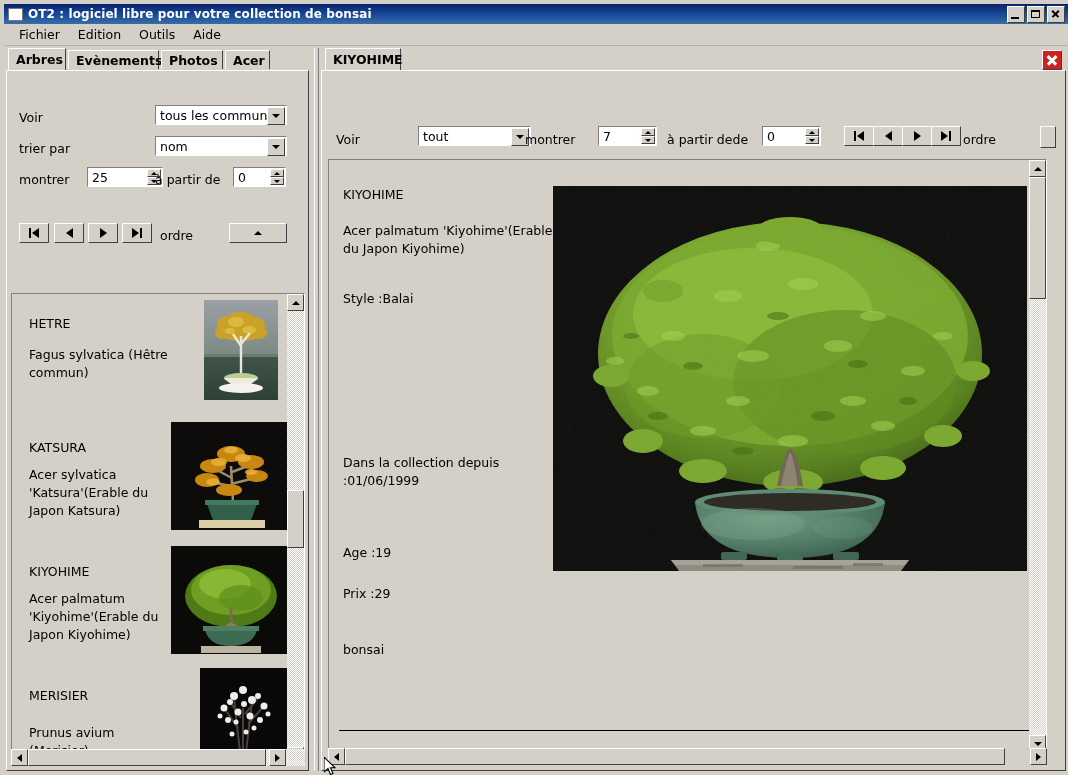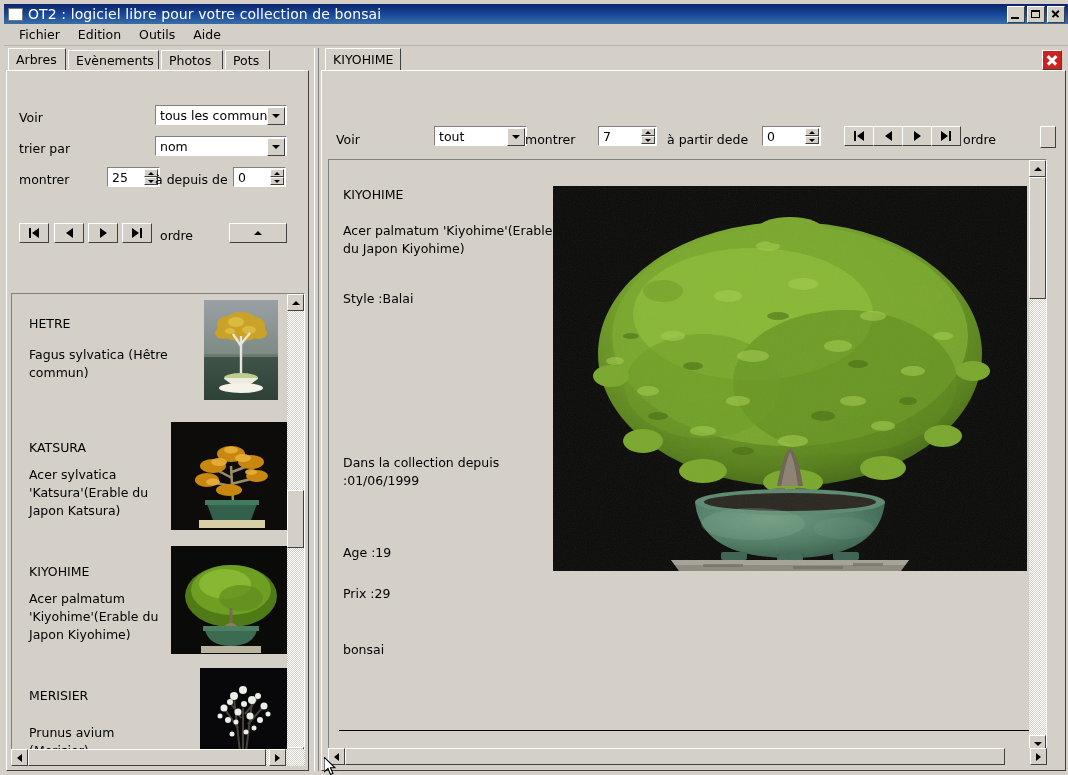--- a/index.html
+++ b/index.html
@@ -11,21 +11,21 @@
     -webkit-font-smoothing:none;
   }
   #app{position:relative;width:1068px;height:775px;box-sizing:border-box;
        border:2px solid #d4d0c8;background:#d4d0c8;}
 
   
   .titlebar{position:absolute;left:2px;top:2px;width:1064px;height:20px;
     background:linear-gradient(to bottom,#0a246a 0%,#1a4a9c 55%,#3a6ea5 100%);
     display:flex;align-items:center;}
   .tb-icon{width:13px;height:11px;background:#fff;border:1px solid #777;margin:0 5px 0 4px;}
-  .tb-title{color:#fff;font-weight:normal;font-size:14px;letter-spacing:0.1px;flex:1;
+  .tb-title{color:#fff;font-weight:bold;font-size:12px;letter-spacing:0.1px;flex:1;
             white-space:nowrap;overflow:hidden;}
   .tb-btns{display:flex;gap:2px;margin-right:3px;}
   .tb-btn{width:16px;height:15px;background:#d4d0c8;
     border-top:1px solid #fff;border-left:1px solid #fff;
     border-right:1px solid #404040;border-bottom:1px solid #404040;
     position:relative;}
   .tb-btn i{position:absolute;display:block;background:#000;}
   .gl-min{width:8px;height:2px;left:3px;bottom:3px;}
   .gl-max{width:9px;height:8px;left:3px;top:3px;border:1px solid #000;background:none !important;
           box-sizing:border-box;border-top-width:2px;}
@@ -34,21 +34,21 @@
   .gl-x2{transform:rotate(-45deg);}
 
   
   .menubar{position:absolute;left:2px;top:22px;width:1064px;height:21px;
            background:#d4d0c8;display:flex;align-items:center;padding-left:6px;
            border-bottom:1px solid #b8b4ac;}
   .menu-item{padding:2px 9px;font-size:12.5px;color:#000;cursor:default;}
 
   
   .leftpane{position:absolute;left:4px;top:46px;width:303px;height:723px;}
-  .tabstrip{position:relative;height:22px;margin-left:2px;}
+  .tabstrip{position:relative;height:22px;margin-left:2px;font-weight:bold;}
   .tab{position:absolute;top:2px;height:19px;box-sizing:border-box;
        background:#d4d0c8;border-top:1px solid #fff;border-left:1px solid #fff;
        border-right:1px solid #404040;font-size:12.5px;padding:2px 7px 0 7px;
        white-space:nowrap;}
   .tab.active{top:0;height:22px;padding-top:3px;z-index:4;border-bottom:none;}
   .tabbody{position:absolute;left:0;top:22px;width:303px;height:701px;box-sizing:border-box;
      background:#d4d0c8;border-top:1px solid #fff;border-left:1px solid #fff;
      border-right:1px solid #404040;border-bottom:1px solid #404040;}
 
   .row{position:absolute;display:flex;align-items:center;}
@@ -180,21 +180,21 @@
       <div class="tab active" style="left:0;width:58px;">
         <span>Arbres</span>
       </div>
       <div class="tab" style="left:60px;width:91px;">
         <span>Evènements</span>
       </div>
       <div class="tab" style="left:153px;width:62px;">
         <span>Photos</span>
       </div>
       <div class="tab" style="left:217px;width:45px;">
-        <span>Pots</span>
+        <span>Acer</span>
       </div>
     </div>
 
     <div class="tabbody">
 
       <div class="row" style="left:12px;top:39px;">
         <span class="lbl">Voir</span>
       </div>
       <div class="combo" style="position:absolute;left:148px;top:34px;width:132px;">
         <span class="val">tous les commun</span>
@@ -209,33 +209,33 @@
       <div class="combo" style="position:absolute;left:148px;top:65px;width:132px;">
         <span class="val">nom</span>
         <span class="arrowbtn">
             <i class="caret-d"></i>
           </span>
       </div>
 
       <div class="row" style="left:12px;top:101px;">
         <span class="lbl">montrer</span>
       </div>
-      <div class="spin" style="position:absolute;left:100px;top:96px;width:53px;">
+      <div class="spin" style="position:absolute;left:80px;top:96px;width:76px;">
         <div class="sval">25</div>
         <div class="sbtns">
           <div class="sbtn">
               <i class="tiny-u"></i>
             </div>
           <div class="sbtn">
               <i class="tiny-d"></i>
             </div>
         </div>
       </div>
       <div class="row" style="left:148px;top:101px;">
-        <span class="lbl">à depuis de</span>
+        <span class="lbl">à partir de</span>
       </div>
       <div class="spin" style="position:absolute;left:226px;top:96px;width:53px;">
         <div class="sval">0</div>
         <div class="sbtns">
           <div class="sbtn">
               <i class="tiny-u"></i>
             </div>
           <div class="sbtn">
               <i class="tiny-d"></i>
             </div>
@@ -445,21 +445,21 @@
         <i style="transform:rotate(45deg);"></i>
           <i style="transform:rotate(-45deg);"></i>
       </div>
     </div>
 
     <div class="rtabbody">
 
       <div class="row" style="left:14px;top:61px;">
         <span class="lbl">Voir</span>
       </div>
-      <div class="combo" style="position:absolute;left:112px;top:55px;width:93px;">
+      <div class="combo" style="position:absolute;left:96px;top:55px;width:113px;">
         <span class="val">tout</span>
         <span class="arrowbtn">
             <i class="caret-d"></i>
           </span>
       </div>
 
       <div class="row" style="left:203px;top:61px;">
         <span class="lbl">montrer</span>
       </div>
       <div class="spin" style="position:absolute;left:276px;top:55px;width:59px;">

